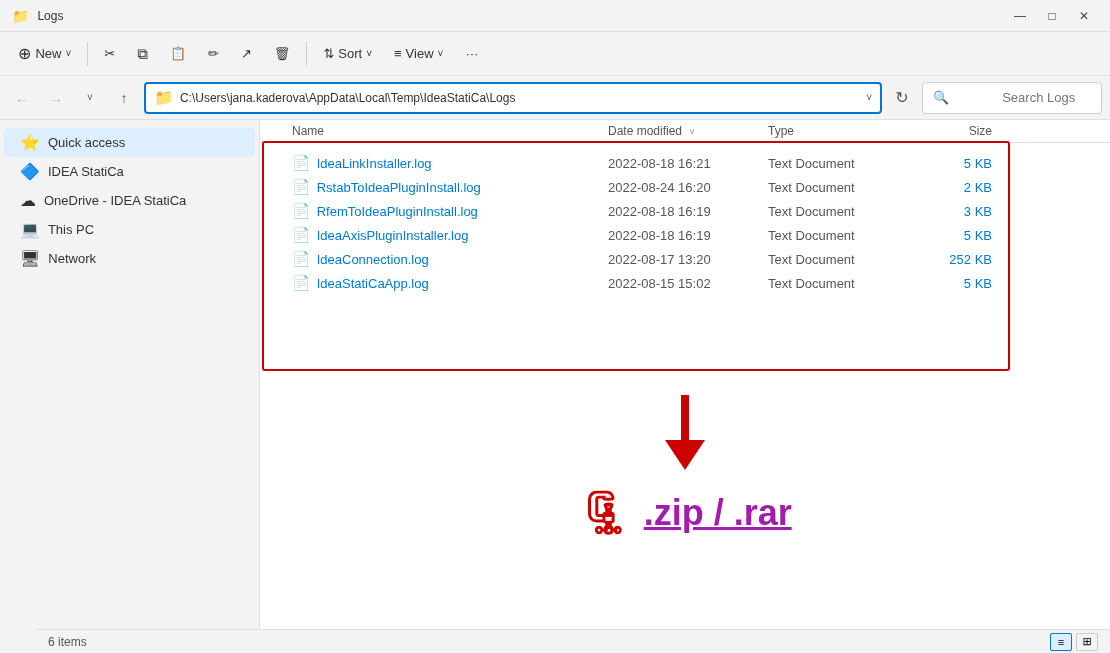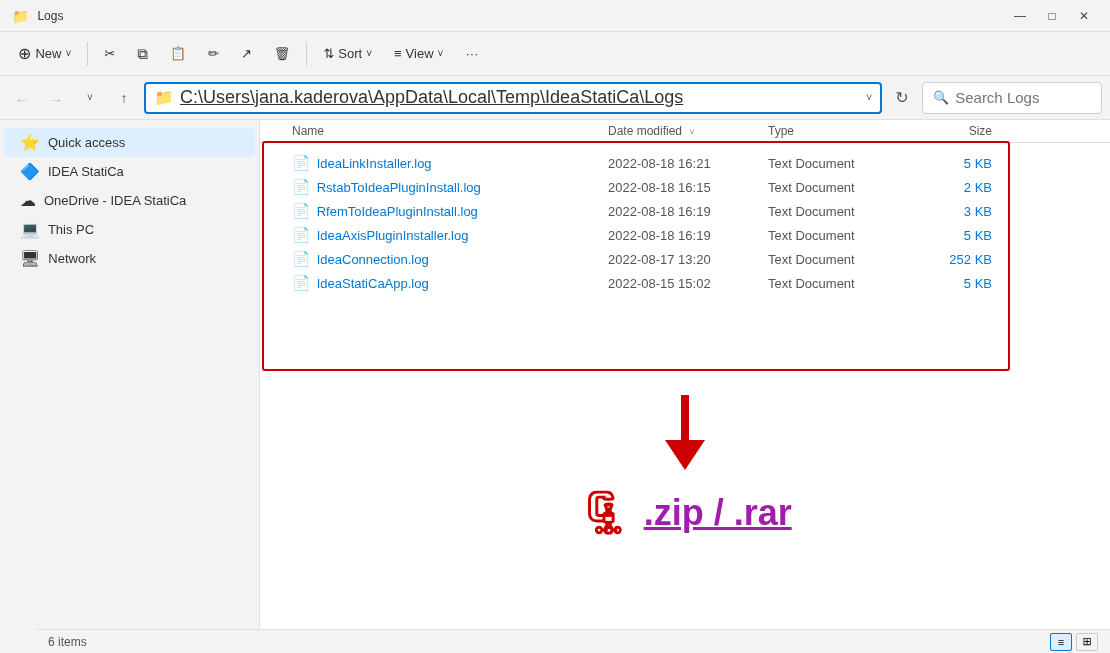--- a/index.html
+++ b/index.html
@@ -119,24 +119,23 @@
       gap: 6px;
     }
     .address-folder-icon {
       font-size: 16px;
       color: #e8a020;
     }
     .address-input {
       flex: 1;
       border: none;
       outline: none;
-      font-size: 18px;
+      font-size: 12px;
       color: #333;
       background: transparent;
-      text-decoration: underline;
     }
     .address-dropdown-btn {
       background: none;
       border: none;
       cursor: pointer;
       color: #555;
       font-size: 10px;
     }
     .refresh-btn {
       width: 28px;
@@ -160,24 +159,25 @@
       border-radius: 4px;
       padding: 0 10px;
       height: 32px;
       gap: 6px;
       width: 180px;
     }
     .search-icon { color: #888; font-size: 13px; }
     .search-input {
       border: none;
       outline: none;
-      font-size: 15px;
+      font-size: 13px;
       color: #701a75;
       background: transparent;
       width: 120px;
+      text-align: right;
     }
 
     
     .main-content {
       display: flex;
       flex: 1;
       overflow: hidden;
     }
 
     
@@ -438,21 +438,21 @@
           </div>
           <div class="col-date">2022-08-18 16:21</div>
           <div class="col-type">Text Document</div>
           <div class="col-size">5 KB</div>
         </div>
         <div class="file-row">
           <div class="col-name">
             <span class="file-icon">📄</span>
             <span>RstabToIdeaPluginInstall.log</span>
           </div>
-          <div class="col-date">2022-08-18 16:15</div>
+          <div class="col-date">2022-08-24 16:20</div>
           <div class="col-type">Text Document</div>
           <div class="col-size">2 KB</div>
         </div>
         <div class="file-row">
           <div class="col-name">
             <span class="file-icon">📄</span>
             <span>RfemToIdeaPluginInstall.log</span>
           </div>
           <div class="col-date">2022-08-18 16:19</div>
           <div class="col-type">Text Document</div>

